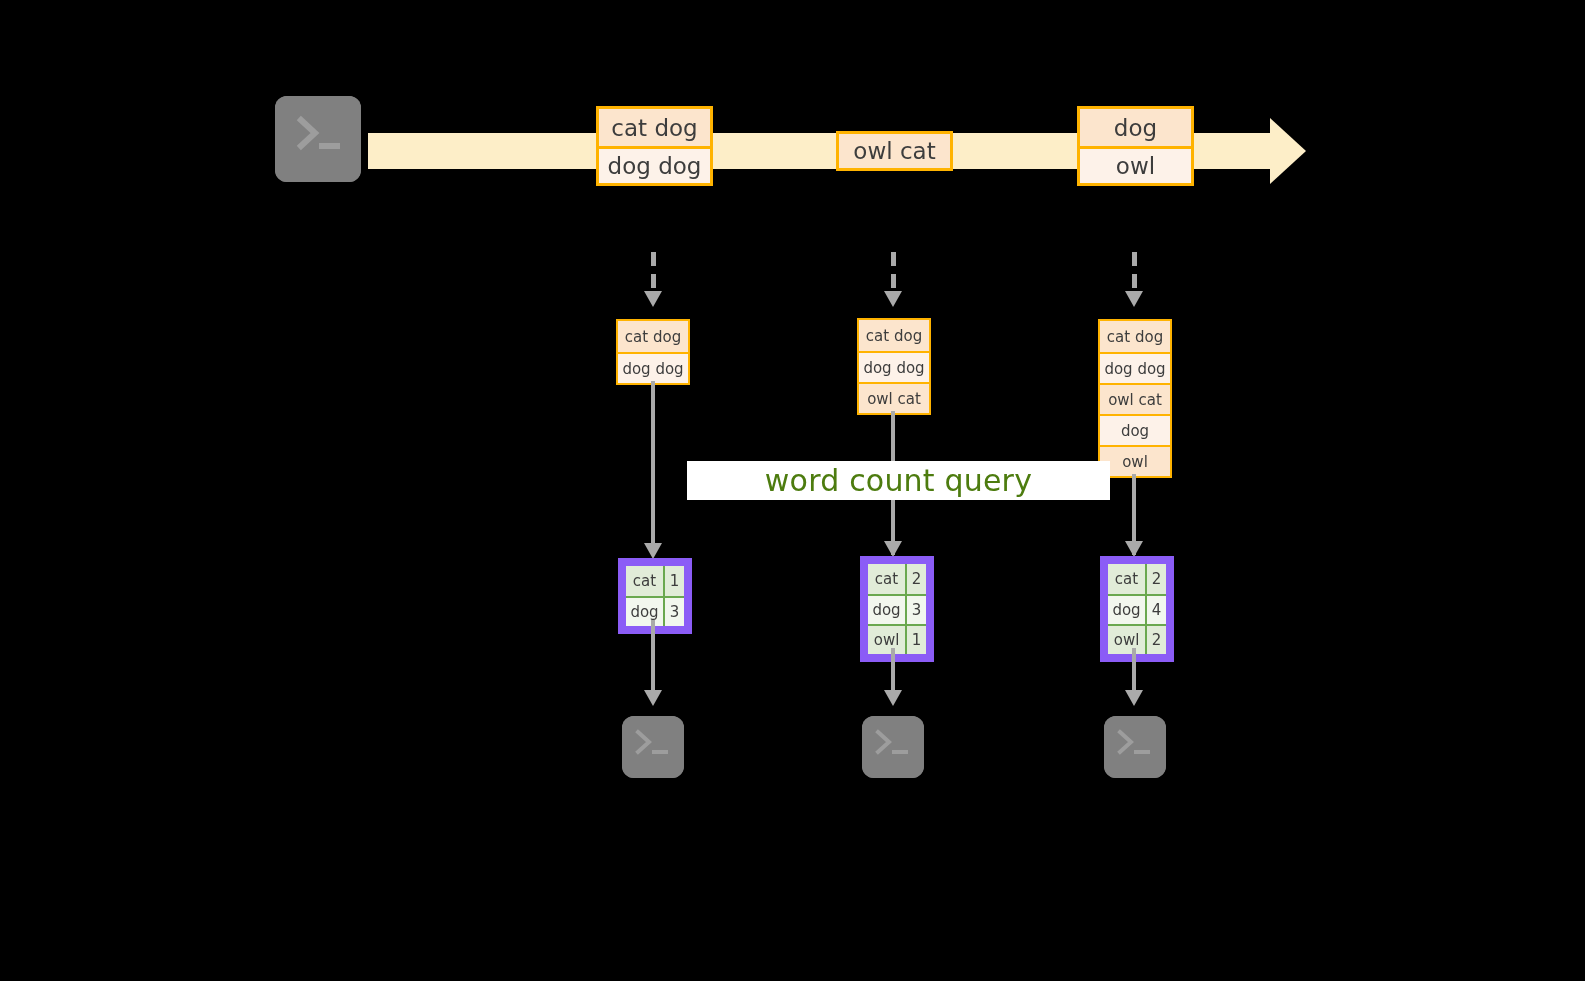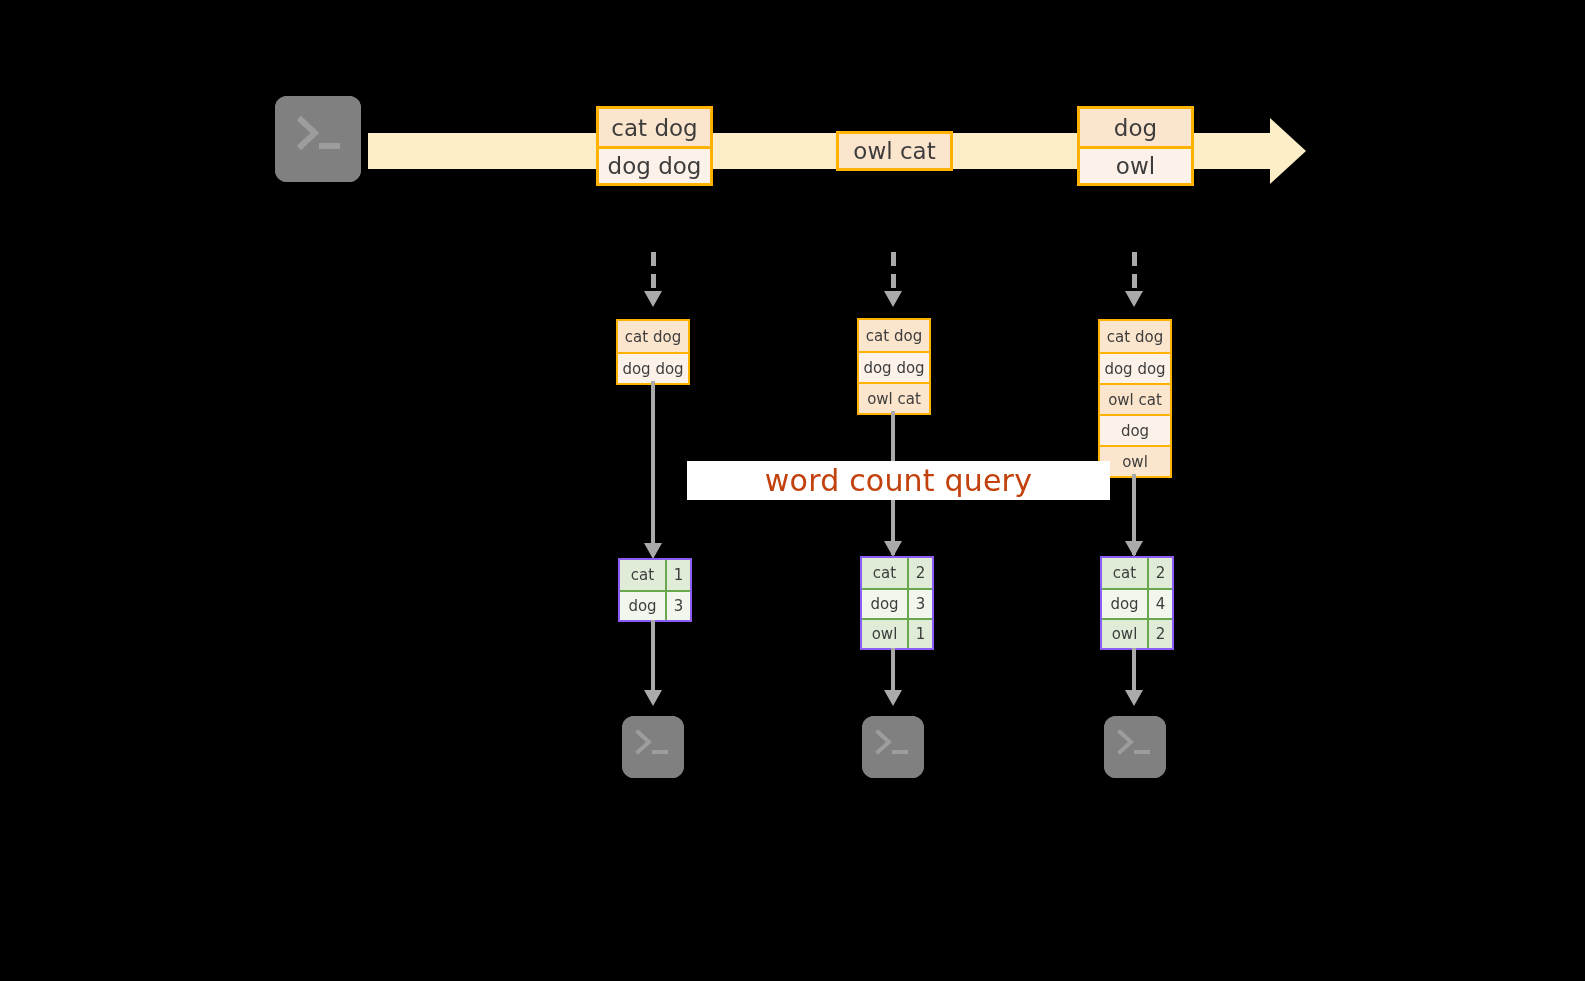--- a/index.html
+++ b/index.html
@@ -52,21 +52,21 @@
   .snap .row{box-sizing:border-box;height:31px;display:flex;align-items:center;
         justify-content:center;font-size:15px;color:#3d3d3d;}
   .snap .row.shade{background:#fce5cd;}
   .snap .row.pale{background:#fdf2e9;}
   .snap .row + .row{border-top:2px solid #ffb300;}
   .snap-1{left:616px;top:319px;width:74px;}
   .snap-2{left:857px;top:318px;width:74px;}
   .snap-3{left:1098px;top:319px;width:74px;}
 
   
-  .res{position:absolute;border:2px solid #8b5cf6;box-sizing:border-box;
+  .res{position:absolute;border:8px solid #8b5cf6;box-sizing:border-box;
        background:#eef5e8;}
   .res .r{display:flex;height:30px;box-sizing:border-box;}
   .res .r + .r{border-top:2px solid #6aa84f;}
   .res .c{box-sizing:border-box;display:flex;align-items:center;
        justify-content:center;font-size:15px;color:#3d3d3d;}
   .res .c.w{width:45px;}
   .res .c.n{width:25px;border-left:2px solid #6aa84f;}
   .res .r.shade .c{background:#e1ecd8;}
   .res .r.pale  .c{background:#f2f7ee;}
   .res-1{left:618px;top:558px;width:74px;}
@@ -77,21 +77,21 @@
   .vline{position:absolute;width:4px;background:#aaaaaa;}
   .vdash{position:absolute;width:5px;
          background:repeating-linear-gradient(to bottom,#aaaaaa 0 14px,transparent 14px 22px);}
   .vhead{position:absolute;width:0;height:0;
          border-left:9px solid transparent;border-right:9px solid transparent;
          border-top:16px solid #aaaaaa;}
 
   
   .qband{position:absolute;left:687px;top:461px;width:423px;height:39px;
          background:#ffffff;display:flex;align-items:center;justify-content:center;}
-  .qband .qtext{font-size:30px;color:#c2410c;letter-spacing:.2px;}
+  .qband .qtext{font-size:30px;color:#4d7c0f;letter-spacing:.2px;}
 </style>
 </head>
 <body>
 
 <div class="stage">
 
   <div class="stream-band"></div>
   <div class="stream-head"></div>
 
   <div class="term term-top">

